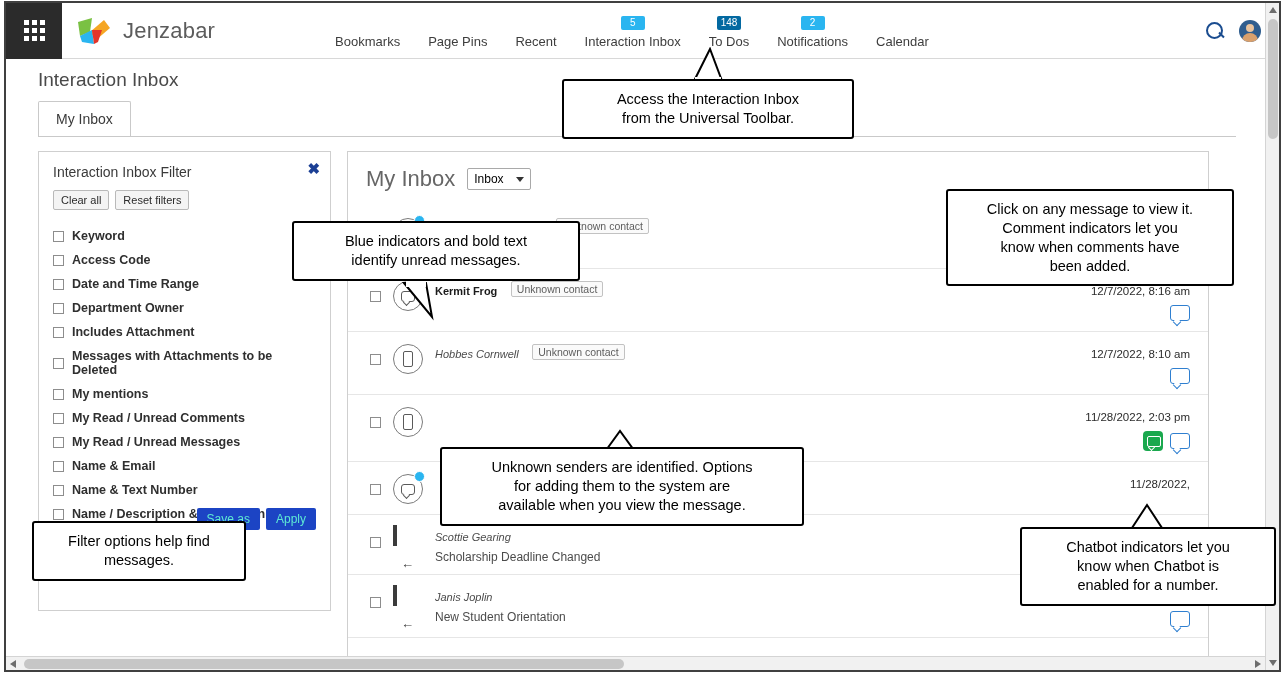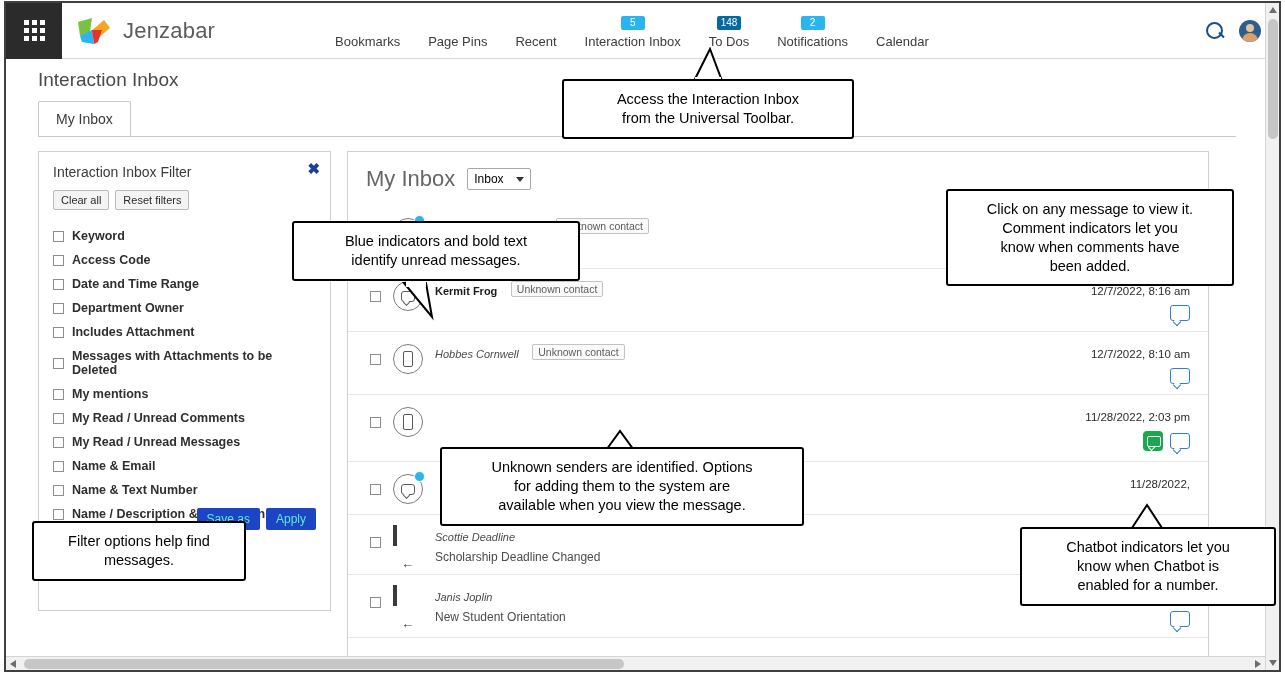--- a/index.html
+++ b/index.html
@@ -439,21 +439,21 @@
           </span>
         </div>
 
         <div class="msg-row">
           <span class="msg-cbx"></span>
           <span class="msg-icon">
             <span class="env-glyph"></span>
             <span class="reply-arrow">←</span>
           </span>
           <span class="msg-main">
-            <span class="msg-name read">Scottie Deadline</span>
+            <span class="msg-name read">Scottie Gearing</span>
             <div class="msg-sub">Scholarship Deadline Changed</div>
           </span>
           <span class="msg-right">
             <span class="msg-date"></span>
           </span>
         </div>
 
         <div class="msg-row">
           <span class="msg-cbx"></span>
           <span class="msg-icon">

